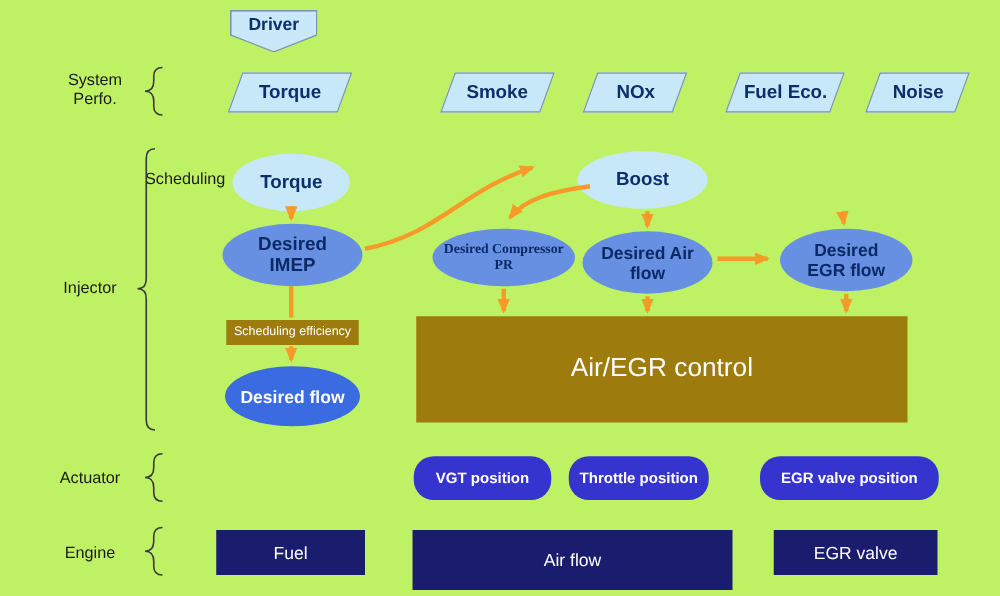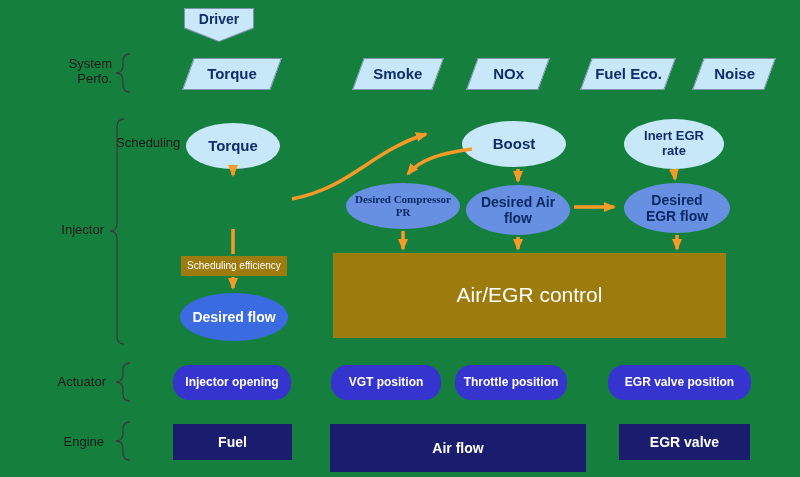--- a/index.html
+++ b/index.html
@@ -1,17 +1,17 @@
 <!DOCTYPE html>
 <html><head>
 <meta charset="utf-8">
 <style>
   html,body { margin:0; padding:0; background:#ffffff; }
   #canvas {
-    position:relative; width:800px; height:477px; background:#15803d;
+    position:relative; width:800px; height:477px; background:#bef264;
     font-family:"Liberation Sans", sans-serif; overflow:hidden;
   }
   .node {
     position:absolute; display:flex; align-items:center; justify-content:center;
     text-align:center; box-sizing:border-box; line-height:1.15;
   }
   
   .para {
     background:#c7e8f9; border:1px solid #7d93ad; transform:skewX(-20deg);
   }
@@ -19,23 +19,23 @@
   
   .ellipse { border-radius:50%; }
   .lb { background:#c7e8f9; color:#0d2d6b; font-weight:bold; }
   .mb { background:#6890e2; color:#0a2a66; font-weight:bold; }
   .bright { background:#3a6be0; color:#ffffff; font-weight:bold; }
   
   .brown { background:#9e7b0d; color:#ffffff; }
   
   .pill { background:#3634cf; color:#ffffff; font-weight:bold; border-radius:16px; font-size:12px; }
   
-  .engbox { background:#1a1d6e; color:#ffffff; font-weight:bold; font-size:14px; }
+  .engbox { background:#1a1d6e; color:#ffffff; font-weight:normal; font-size:14px; }
   
-  .rowlabel { position:absolute; color:#1a1a1a; font-size:13px; text-align:right; }
+  .rowlabel { position:absolute; color:#1a1a1a; font-size:13px; text-align:center; }
   
   .pent-outer {
     position:absolute; left:184px; top:8px; width:70px; height:34px; background:#7d93ad;
     clip-path:polygon(0 0,100% 0,100% 60%,50% 100%,0 60%);
   }
   .pent-inner {
     position:absolute; left:1px; top:1px; width:68px; height:32px; background:#c9e9fa;
     clip-path:polygon(0 0,100% 0,100% 58%,50% 100%,0 58%);
     display:flex; justify-content:center; align-items:flex-start;
   }
@@ -73,33 +73,32 @@
   </div>
   <div class="node para" style="left:586px; top:58px; width:84px; height:32px;">
     <span>Fuel Eco.</span>
   </div>
   <div class="node para" style="left:698px; top:58px; width:72px; height:32px;">
     <span>Noise</span>
   </div>
 
   <div class="node ellipse lb" style="left:186px; top:123px; width:94px; height:46px; font-size:15px;">Torque</div>
   <div class="node ellipse lb" style="left:462px; top:121px; width:104px; height:46px; font-size:15px;">Boost</div>
-  <div class="node ellipse lb" style="left:624px; top:119px; width:100px; height:50px; font-size:13px; padding:0 12px;">Inert EGR rate</div>
 
+  <div class="node ellipse mb" style="left:178px; top:179px; width:112px; height:50px; font-size:15px; padding:0 16px;">Desired IMEP</div>
   <div class="node ellipse mb" style="left:346px; top:183px; width:114px; height:46px; font-size:11px; padding:0 8px;font-family:Liberation Serif, serif;">Desired Compressor PR</div>
   <div class="node ellipse mb" style="left:466px; top:185px; width:104px; height:50px; font-size:14px; padding:0 14px;">Desired Air flow</div>
   <div class="node ellipse mb" style="left:624px; top:183px; width:106px; height:50px; font-size:14px; padding:0 14px;">Desired EGR flow</div>
 
   <div class="node brown" style="left:181px; top:256px; width:106px; height:20px; font-size:10px;">Scheduling efficiency</div>
 
   <div class="node ellipse bright" style="left:180px; top:293px; width:108px; height:48px; font-size:14px;">Desired flow</div>
 
   <div class="node brown" style="left:333px; top:253px; width:393px; height:85px; font-size:21px;">Air/EGR control</div>
 
-  <div class="node pill" style="left:173px; top:365px; width:118px; height:35px;">Injector opening</div>
   <div class="node pill" style="left:331px; top:365px; width:110px; height:35px;">VGT position</div>
   <div class="node pill" style="left:455px; top:365px; width:112px; height:35px;">Throttle position</div>
   <div class="node pill" style="left:608px; top:365px; width:143px; height:35px;">EGR valve position</div>
 
   <div class="node engbox" style="left:173px; top:424px; width:119px; height:36px;">Fuel</div>
   <div class="node engbox" style="left:330px; top:424px; width:256px; height:48px;">Air flow</div>
   <div class="node engbox" style="left:619px; top:424px; width:131px; height:36px;">EGR valve</div>
 
   <svg id="overlay" width="800" height="477" viewBox="0 0 800 477">
     <defs>

